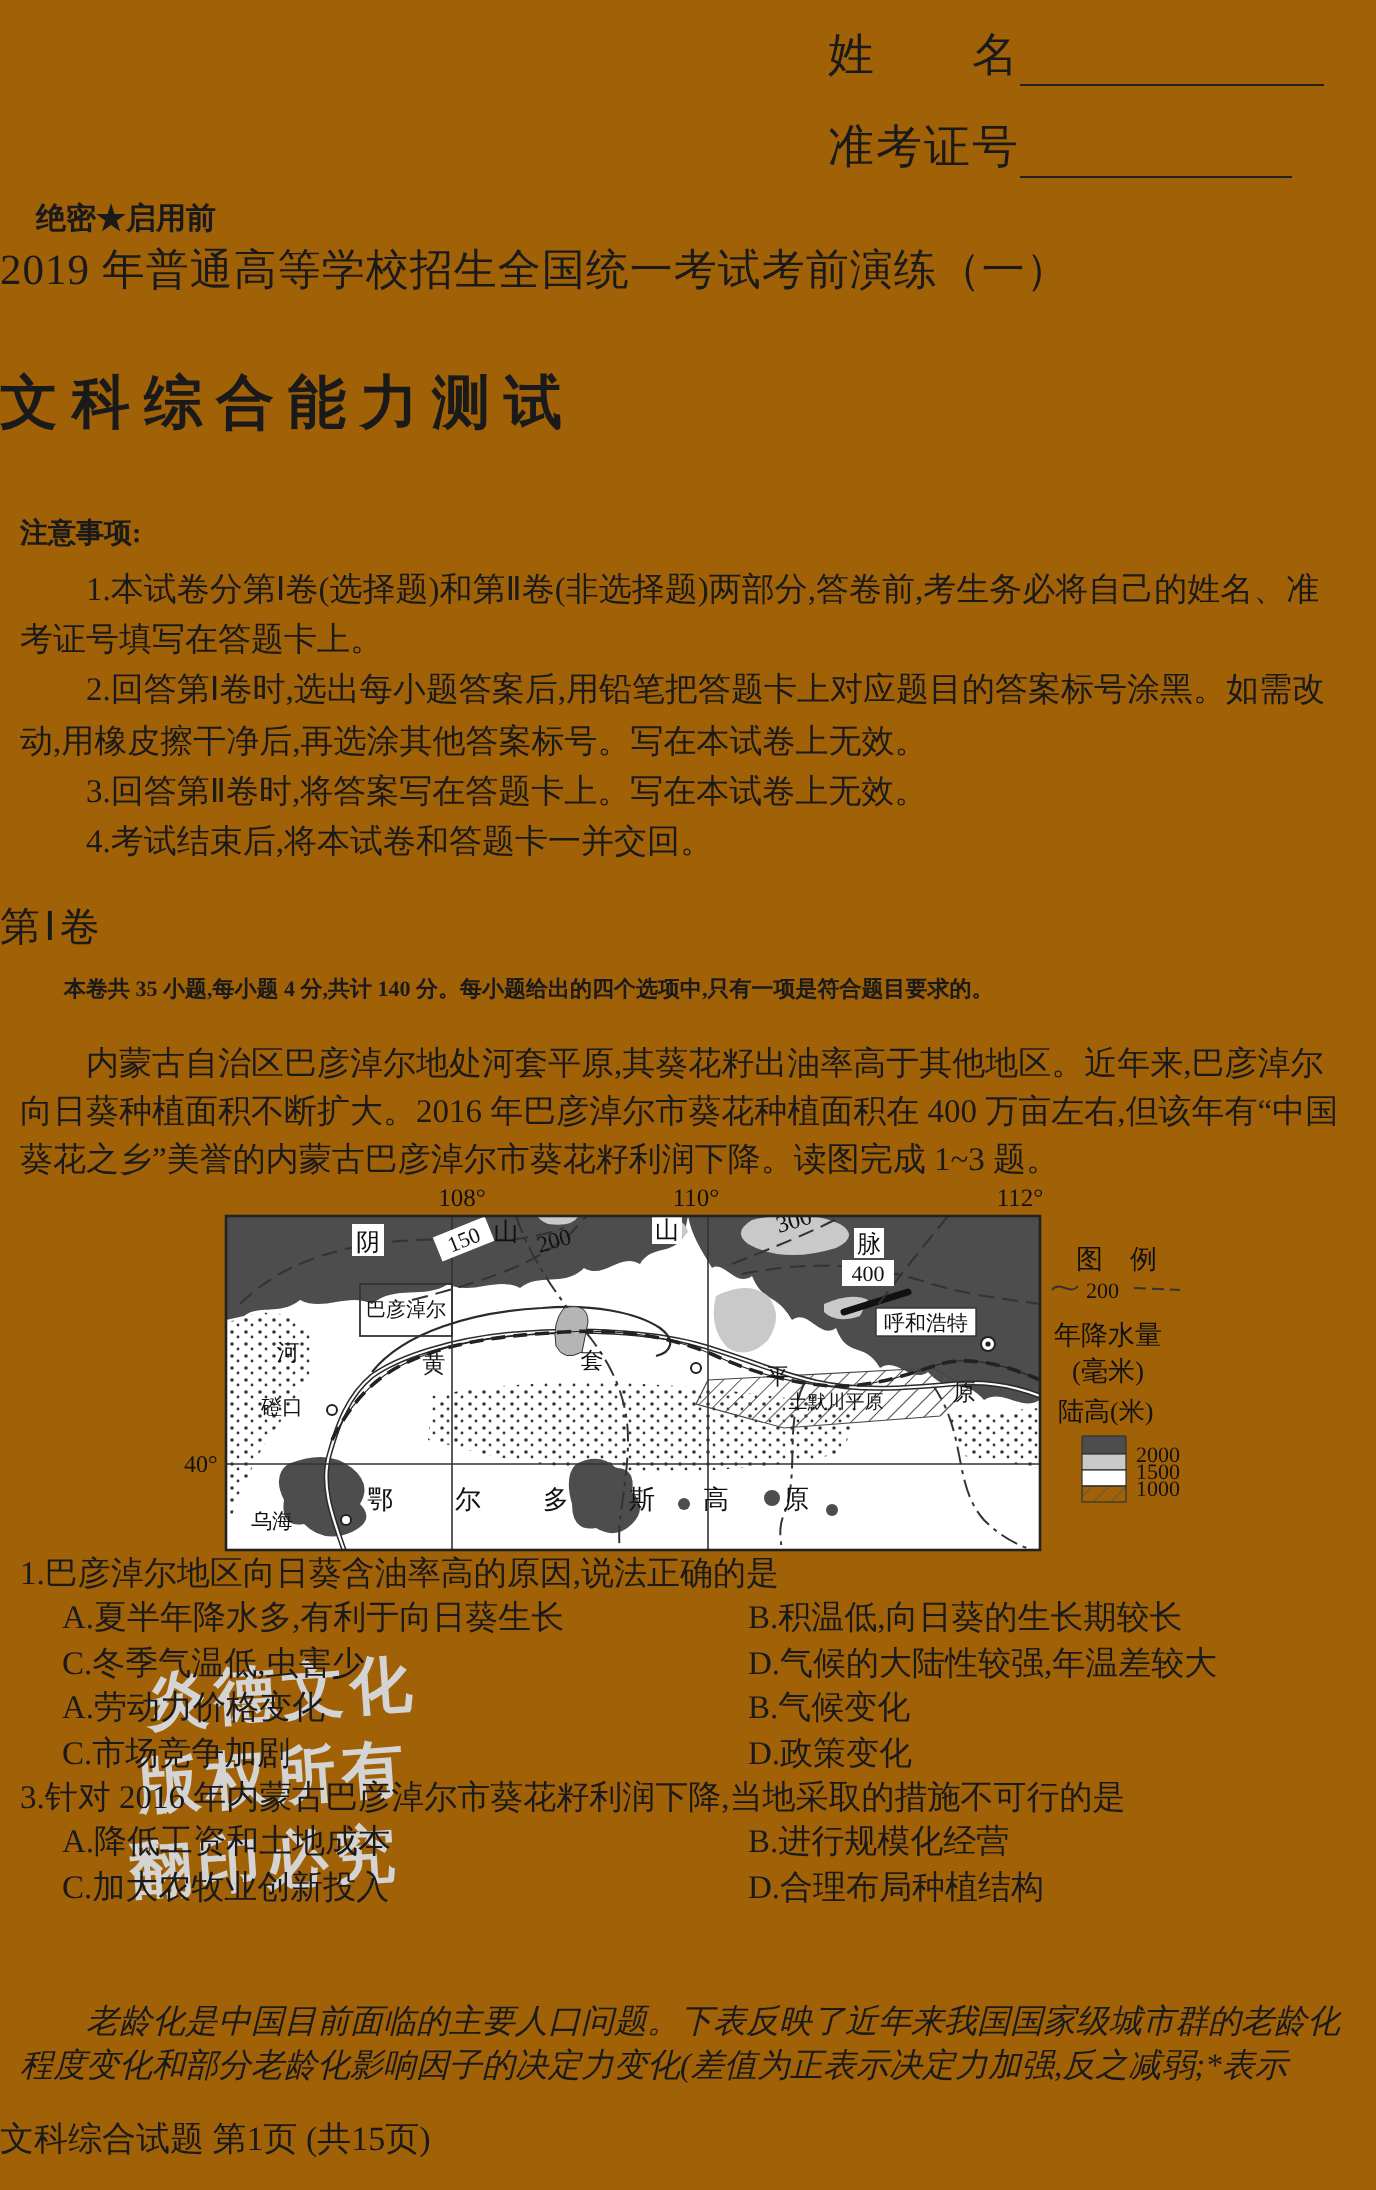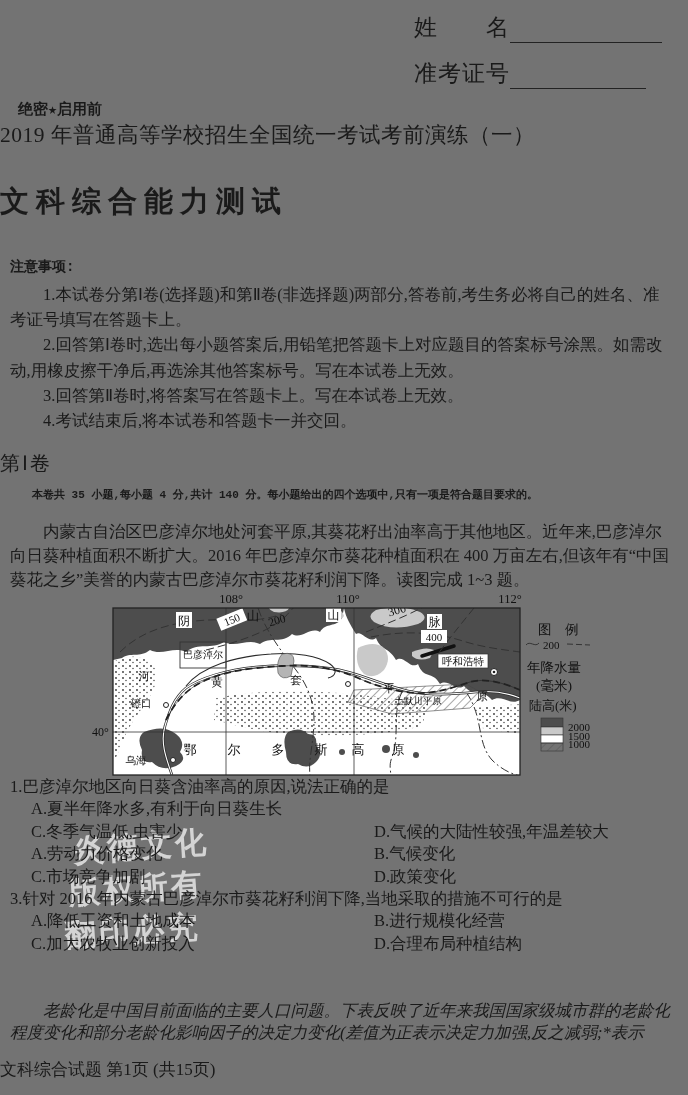--- a/index.html
+++ b/index.html
@@ -1,19 +1,19 @@
 <!DOCTYPE html>
 <html><head>
 <meta charset="utf-8">
 <style>
   html,body{margin:0;padding:0;background:#e8e8e8}
-  .page{position:relative;width:688px;height:1095px;background:#737373;margin:0 auto;
+  .page{position:relative;width:688px;height:1095px;background:#a16207;margin:0 auto;
         font-family:"Liberation Serif",serif;color:#1a1a1a;overflow:hidden}
   .abs{position:absolute}
-  .hd{font-family:Liberation Mono, monospace;font-weight:bold}
+  .hd{font-family:Liberation Serif, serif;font-weight:bold}
   .ctr{width:100%;text-align:left}
   .uline{display:inline-block;border-bottom:1.5px solid #222;height:25px;vertical-align:bottom}
   .namerow{font-size:23px;letter-spacing:1px}
   .secrecy{font-size:15px}
   .examline{font-size:21.5px;letter-spacing:.5px}
   .bigtitle{font-size:29px;letter-spacing:7px}
   .notice-h{font-size:14px}
   .notice{width:662px;font-size:16.5px;line-height:25.2px}
   .n-item{text-indent:2em}
   .sechead{font-size:20px;font-weight:normal;letter-spacing:2px}
@@ -209,20 +209,21 @@
       <text x="482" y="156" font-size="11">1000</text>
     </g>
   </svg>
 
   <div class="abs questions" style="top:776px;left:10px">
 
     <div>
       <div class="stem"><span>1.</span><span>巴彦淖尔地区向日葵含油率高的原因,说法正确的是</span></div>
       <div class="optrow">
         <span class="o1"><span>A.</span><span>夏半年降水多,有利于向日葵生长</span></span>
+        <span class="o2"><span>B.</span><span>积温低,向日葵的生长期较长</span></span>
       </div>
       <div class="optrow">
         <span class="o1"><span>C.</span><span>冬季气温低,虫害少</span></span>
         <span class="o2"><span>D.</span><span>气候的大陆性较强,年温差较大</span></span>
       </div>
     </div>
 
     <div>
       <div class="optrow">
         <span class="o1"><span>A.</span><span>劳动力价格变化</span></span>

